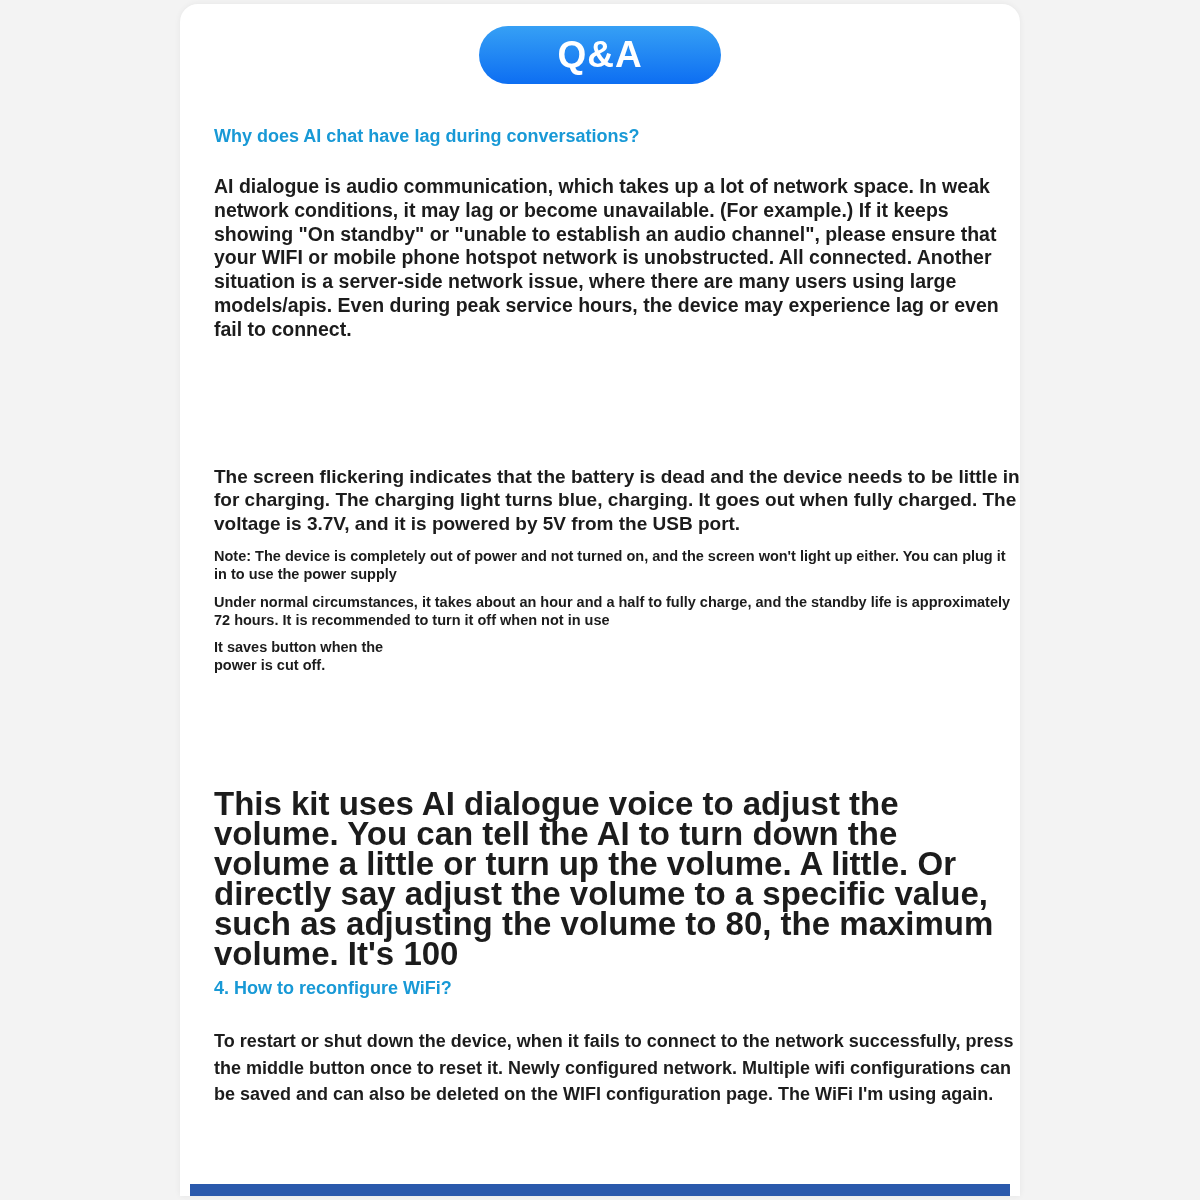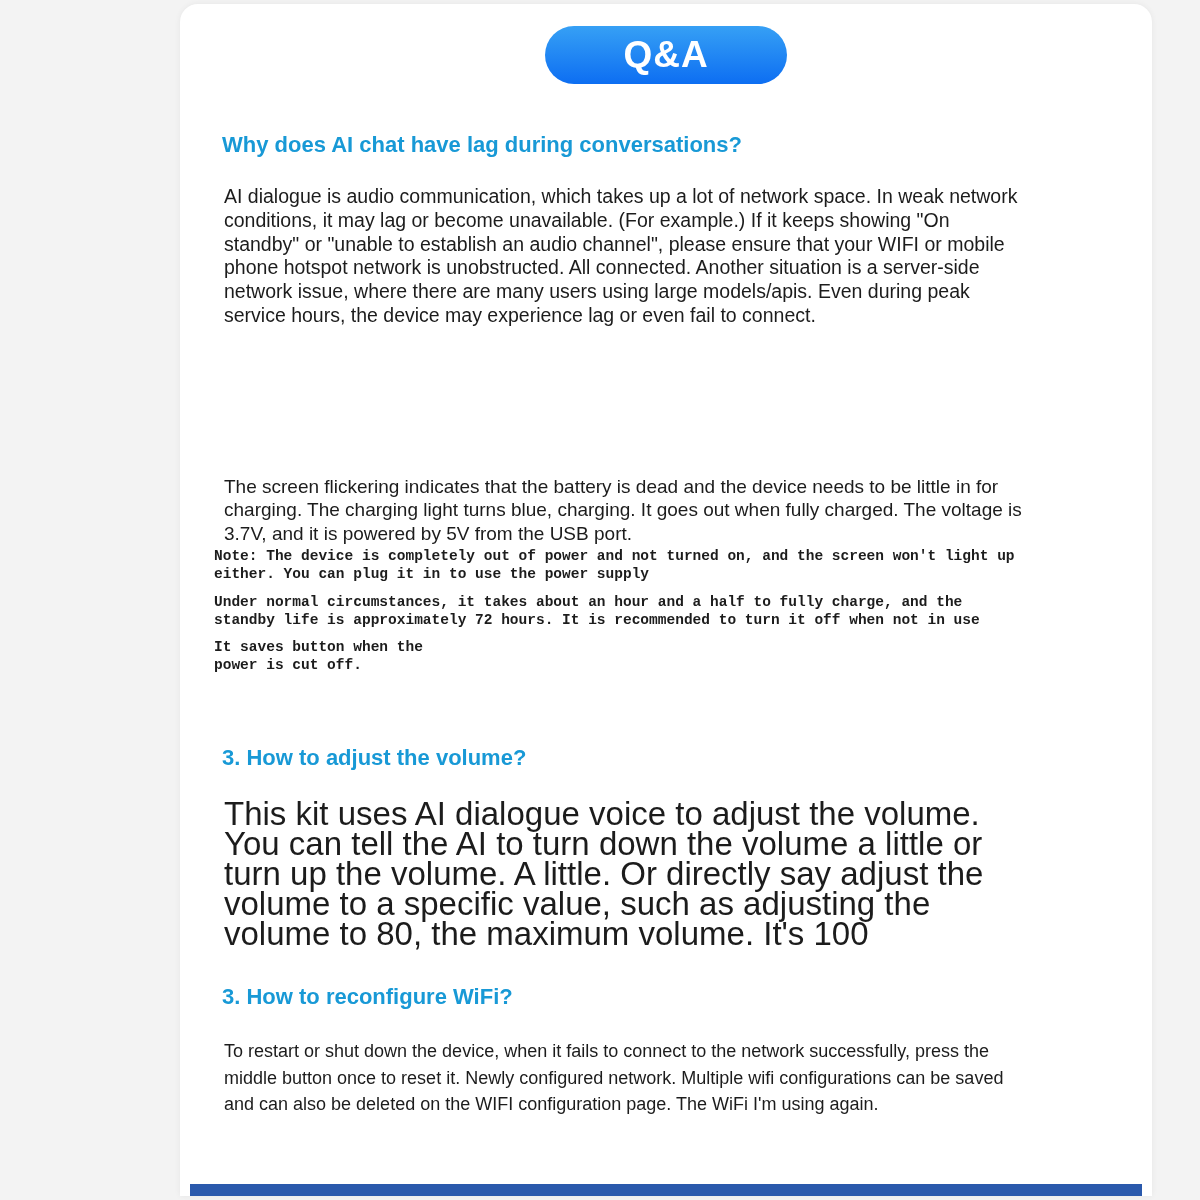--- a/index.html
+++ b/index.html
@@ -8,21 +8,21 @@
     width:1200px;
     height:1200px;
     background:#f3f3f3;
     font-family:"Liberation Sans", sans-serif;
     overflow:hidden;
   }
   .card{
     position:absolute;
     left:180px;
     top:4px;
-    width:972px;
+    width:840px;
     height:1192px;
     background:#ffffff;
     border-radius:18px 18px 0 0;
     box-shadow:0 0 6px rgba(0,0,0,0.06);
   }
   .badge{
     position:absolute;
     top:22px;
     left:50%;
     transform:translateX(-50%);
@@ -38,42 +38,41 @@
     justify-content:center;
     letter-spacing:1px;
   }
   .block{
     position:absolute;
     left:34px;
     width:806px;
   }
   .heading{
     color:#1899d6;
-    font-size:22px;
+    font-size:18px;
     font-weight:700;
     line-height:23px;
     white-space:pre-line;
-    margin:8px;
+    margin:0;
   }
   .body{
     color:#1c1c1c;
     font-size:19.5px;
-    font-weight:400;
+    font-weight:700;
     line-height:23.8px;
-    margin:10px;
+    margin:0;
     white-space:pre-line;
   }
   .note{
     color:#1c1c1c;
     font-size:14.5px;
     font-weight:700;
     line-height:18px;
     margin:0;
     white-space:pre-line;
-    font-family:Liberation Mono, monospace;
   }
   .body-large{
     font-size:33px;
     line-height:30px;
   }
   .body-medium{
     font-size:18px;
     line-height:26.5px;
   }
   .bottom-bar{
@@ -94,21 +93,20 @@
 
   <h2 class="block heading" style="top:121px;">Why does AI chat have lag during conversations?</h2>
   <p class="block body" style="top:171px;">AI dialogue is audio communication, which takes up a lot of network space. In weak network conditions, it may lag or become unavailable. (For example.) If it keeps showing "On standby" or "unable to establish an audio channel", please ensure that your WIFI or mobile phone hotspot network is unobstructed. All connected. Another situation is a server-side network issue, where there are many users using large models/apis. Even during peak service hours, the device may experience lag or even fail to connect.</p>
 
   <p class="block body" style="top:461px; font-size:19px; line-height:23.3px;">The screen flickering indicates that the battery is dead and the device needs to be little in for charging. The charging light turns blue, charging. It goes out when fully charged. The voltage is 3.7V, and it is powered by 5V from the USB port.</p>
   <p class="block note" style="top:543px;">Note: The device is completely out of power and not turned on, and the screen won't light up either. You can plug it in to use the power supply</p>
   <p class="block note" style="top:589px;">Under normal circumstances, it takes about an hour and a half to fully charge, and the standby life is approximately 72 hours. It is recommended to turn it off when not in use</p>
   <p class="block note" style="top:634px;">It saves button when the
 power is cut off.</p>
 
-  <h2 class="block heading" style="top:734px;">3. How to adjust the volume?</h2>
   <p class="block body body-large" style="top:785px;">This kit uses AI dialogue voice to adjust the volume. You can tell the AI to turn down the volume a little or turn up the volume. A little. Or directly say adjust the volume to a specific value, such as adjusting the volume to 80, the maximum volume. It's 100</p>
 
-  <h2 class="block heading" style="top:973px;">3. How to reconfigure WiFi?</h2>
+  <h2 class="block heading" style="top:973px;">4. How to reconfigure WiFi?</h2>
   <p class="block body body-medium" style="top:1024px;">To restart or shut down the device, when it fails to connect to the network successfully, press the middle button once to reset it. Newly configured network. Multiple wifi configurations can be saved and can also be deleted on the WIFI configuration page. The WiFi I'm using again.</p>
 
   <div class="bottom-bar"></div>
 
 </div>
 
 </body></html>

